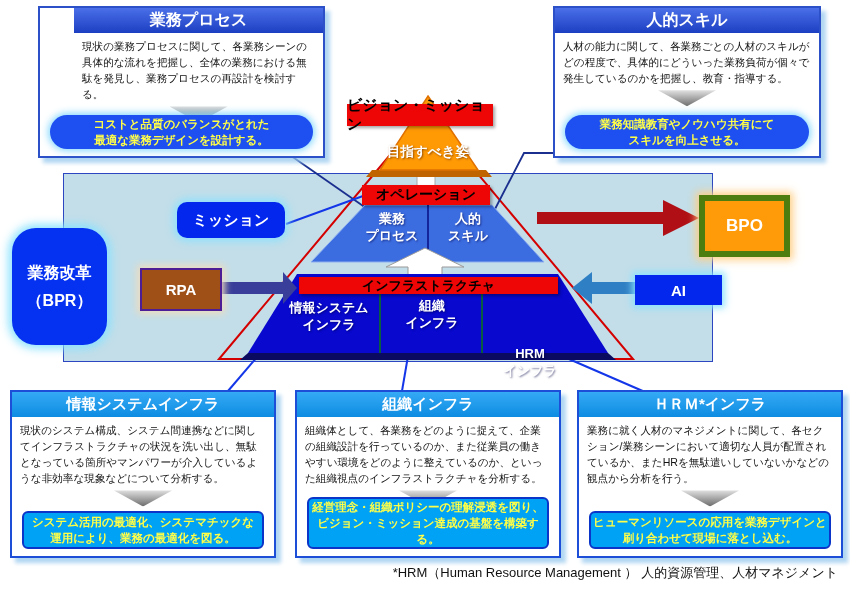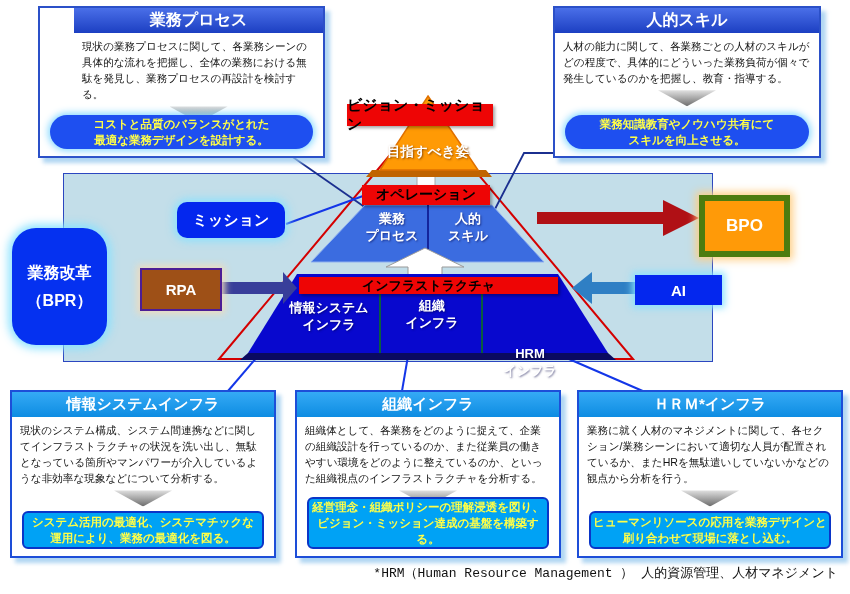--- a/index.html
+++ b/index.html
@@ -48,21 +48,21 @@
   #rpa-chip{left:140px;top:268px;width:78px;height:39px;background:#9e5017;
         border:2px solid #4c1d95;font-size:15px;
         box-shadow:0 0 7px 3px rgba(238,219,190,.95);}
   #bpo-chip{left:699px;top:195px;width:79px;height:50px;background:#ff9a08;
         border:6px solid #4d7c0f;font-size:17px;
         box-shadow:0 0 8px 3px rgba(255,205,130,.95);}
   #ai-chip{left:635px;top:275px;width:87px;height:30px;background:#0427ee;font-size:15px;
         box-shadow:0 0 7px 3px rgba(135,225,255,.9);}
   #mezasu-label{font-size:13.5px;text-shadow:1px 1px 2px rgba(140,70,0,.9);}
   #footnote{position:absolute;left:0;right:12px;top:564px;text-align:right;
-        font-size:13px;color:#111;z-index:2;font-family:Liberation Mono, monospace;}
+        font-size:13px;color:#111;z-index:2;}
 </style>
 </head>
 <body>
 
 <div id="stage">
 
   <div id="panel"></div>
 
   <svg id="diagram-svg" width="850" height="594" viewBox="0 0 850 594">
 

